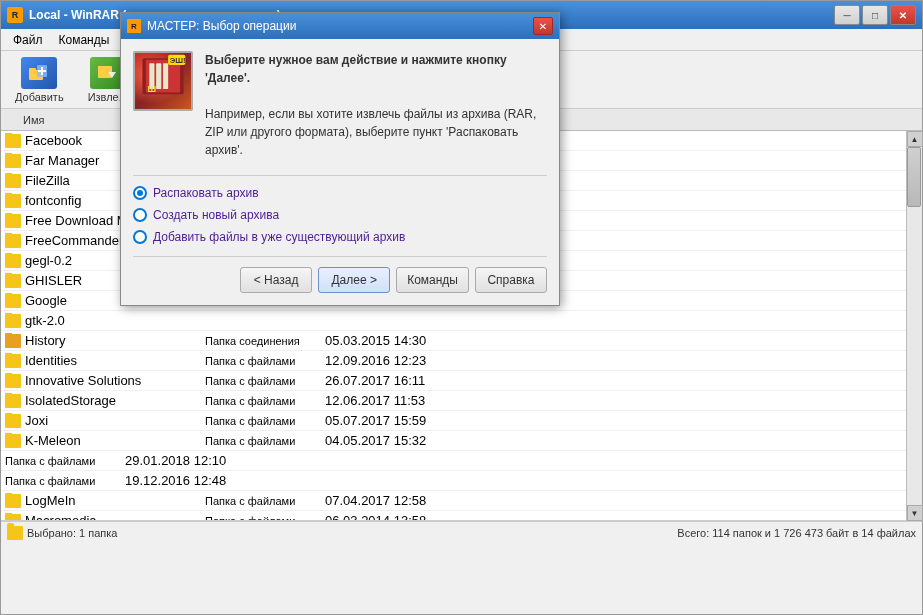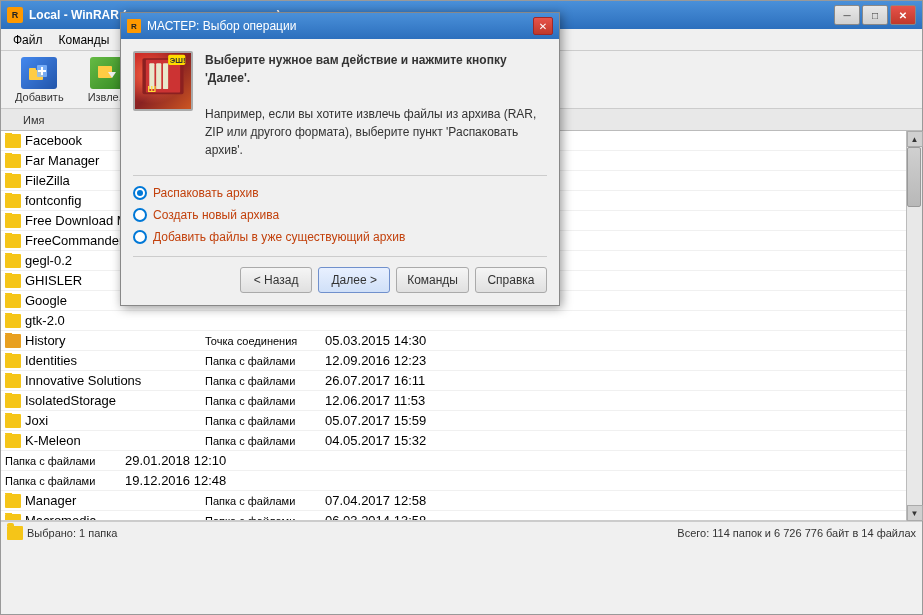--- a/index.html
+++ b/index.html
@@ -308,21 +308,21 @@
       background: white;
       display: flex; align-items: center; justify-content: center;
       flex-shrink: 0;
     }
     .radio-circle.checked::after {
       content: '';
       width: 6px; height: 6px;
       background: #0078d7;
       border-radius: 50%;
     }
-    .radio-label { font-size: 12px; color: #c2410c; }
+    .radio-label { font-size: 12px; color: #4c1d95; }
 
     .dialog-footer {
       border-top: 1px solid #ccc;
       padding-top: 10px;
       display: flex;
       justify-content: flex-end;
       gap: 6px;
     }
     .dialog-btn {
       min-width: 72px;
@@ -485,21 +485,21 @@
           </div>
         <div class="file-cell-type"></div>
         <div class="file-cell-date"></div>
       </div>
 
       <div class="file-row">
         <div class="file-cell-name">
             <div class="folder-icon history"></div>
             <span>History</span>
           </div>
-        <div class="file-cell-type">Точка соединения</div>
+        <div class="file-cell-type">Папка соединения</div>
         <div class="file-cell-date">05.03.2015 14:30</div>
       </div>
       <div class="file-row">
         <div class="file-cell-name">
             <div class="folder-icon"></div>
             <span>Identities</span>
           </div>
         <div class="file-cell-type">Папка с файлами</div>
         <div class="file-cell-date">12.09.2016 12:23</div>
       </div>
@@ -539,21 +539,21 @@
         <div class="file-cell-type">Папка с файлами</div>
         <div class="file-cell-date">29.01.2018 12:10</div>
       </div>
       <div class="file-row">
         <div class="file-cell-type">Папка с файлами</div>
         <div class="file-cell-date">19.12.2016 12:48</div>
       </div>
       <div class="file-row">
         <div class="file-cell-name">
             <div class="folder-icon"></div>
-            <span>Manager</span>
+            <span>LogMeIn</span>
           </div>
         <div class="file-cell-type">Папка с файлами</div>
         <div class="file-cell-date">07.04.2017 12:58</div>
       </div>
       <div class="file-row">
         <div class="file-cell-name">
             <div class="folder-icon"></div>
             <span>Macromedia</span>
           </div>
         <div class="file-cell-type">Папка с файлами</div>
@@ -567,21 +567,21 @@
       <div class="scroll-track">
         <div class="scroll-thumb"></div>
       </div>
       <div class="scroll-arrow">▼</div>
     </div>
   </div>
 
   <div class="status-bar">
     <div class="status-icon"></div>
     <span class="status-left">Выбрано: 1 папка</span>
-    <span class="status-right">Всего: 114 папок и 6 726 776 байт в 14 файлах</span>
+    <span class="status-right">Всего: 114 папок и 1 726 473 байт в 14 файлах</span>
   </div>
 </div>
 
 <div class="dialog-overlay">
   <div class="wizard-dialog">
 
     <div class="dialog-title-bar">
       <div class="dialog-title-icon">
         <span>R</span>
       </div>

